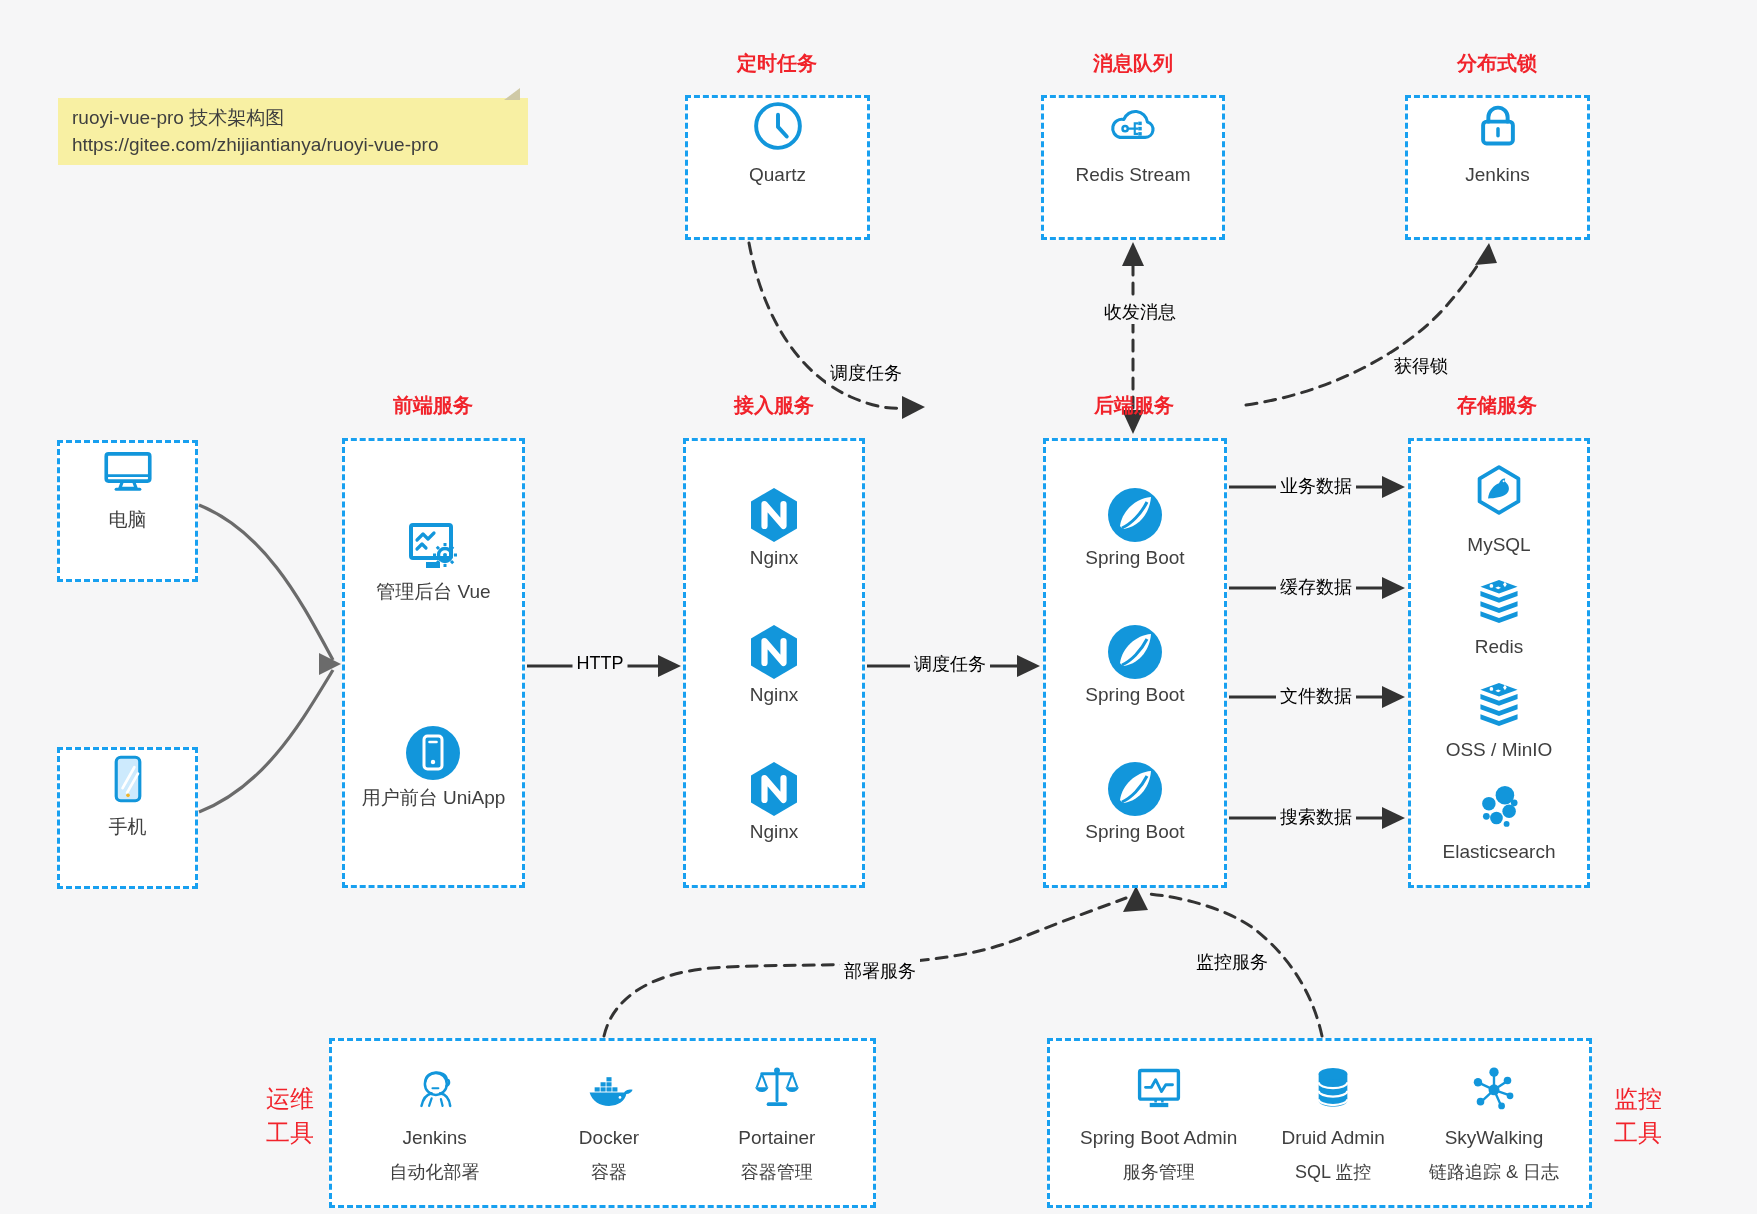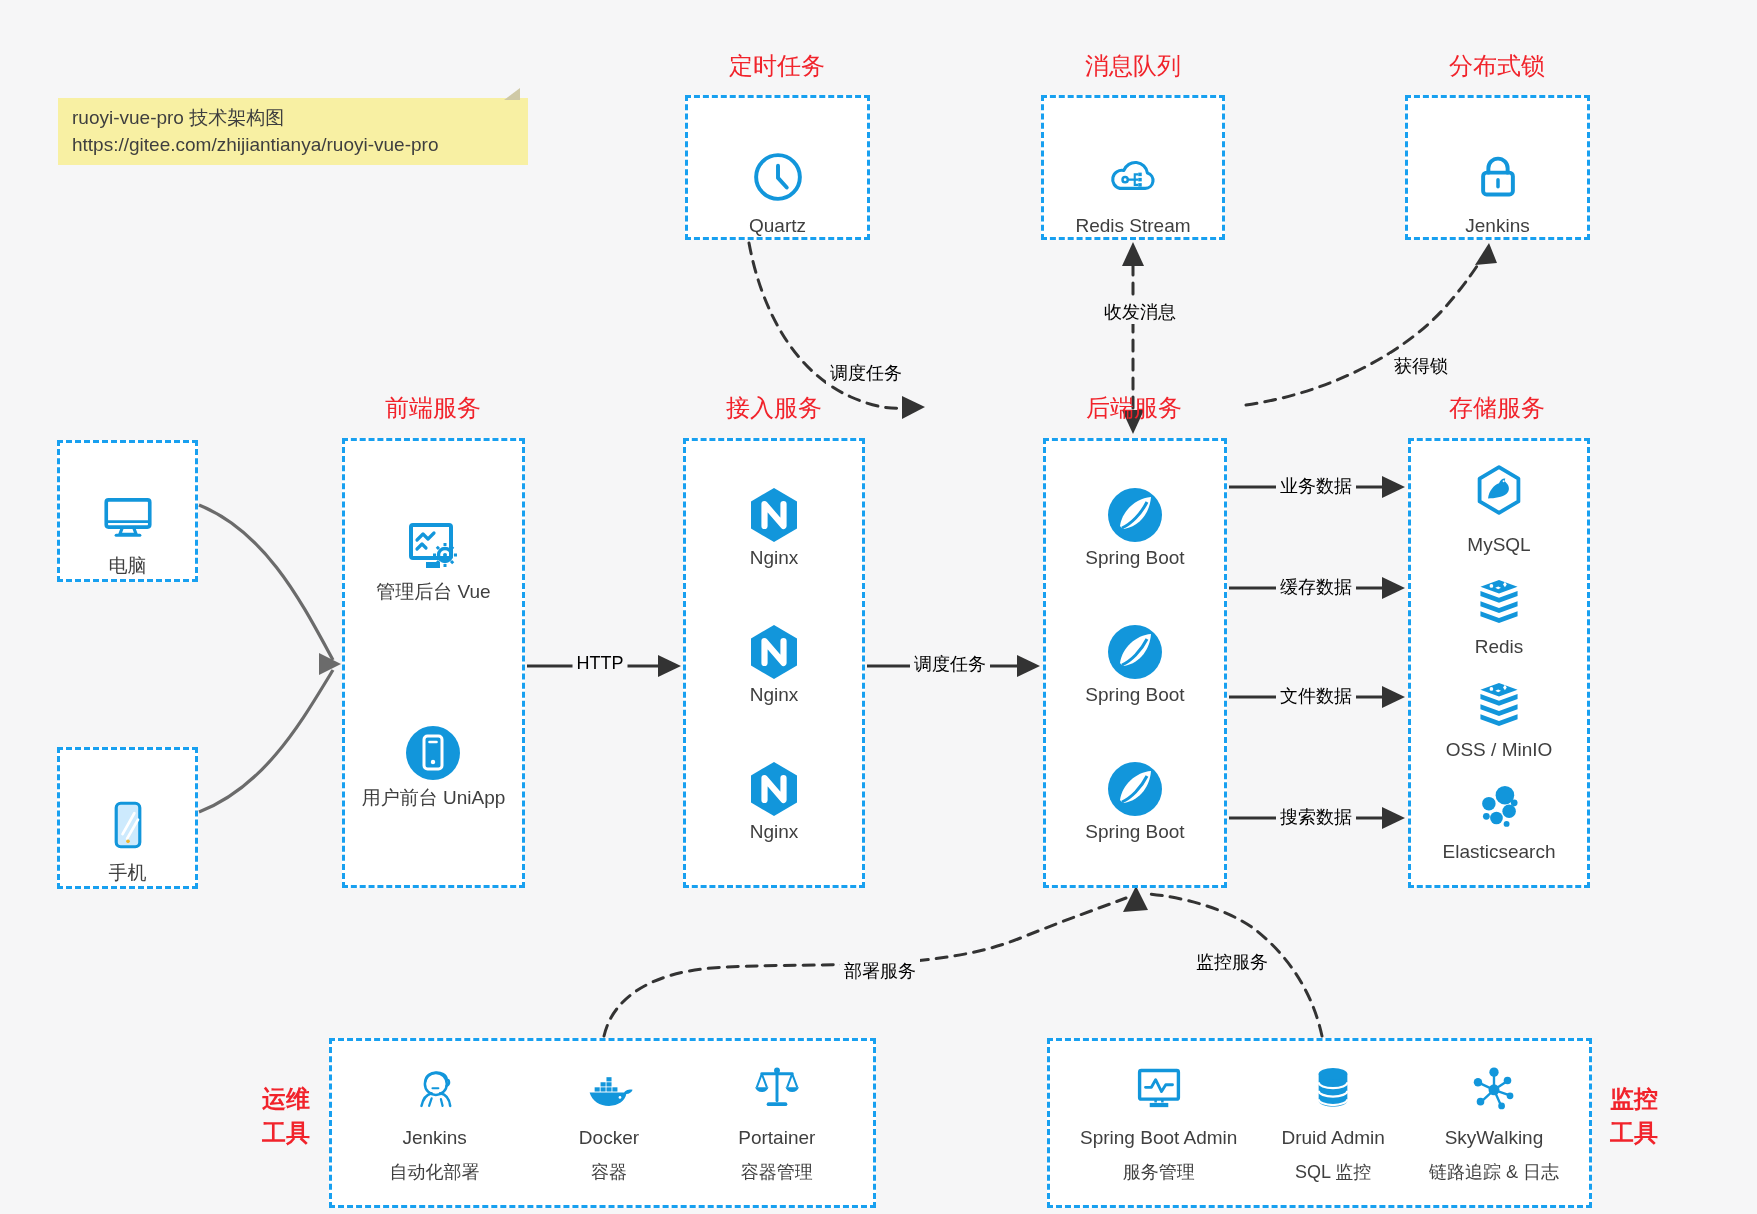--- a/index.html
+++ b/index.html
@@ -12,26 +12,26 @@
   #canvas{position:relative;width:1757px;height:1214px;background:var(--page_bg);overflow:hidden}
   .edges{position:absolute;left:0;top:0;pointer-events:none}
   .sv-solid{stroke:var(--arrow_dark);stroke-width:3;fill:none}
   .sv-dash{stroke:var(--arrow_dark);stroke-width:3;fill:none;stroke-dasharray:11 8;stroke-linecap:round}
   .sv-gray{stroke:var(--arrow_gray);stroke-width:3.2;fill:none}
   .ah{fill:var(--arrow_dark)} .ahg{fill:var(--arrow_gray)}
   .dbox{position:absolute;border:3px dashed var(--border_blue);background:var(--box_bg)}
   .vbox{display:flex;flex-direction:column;align-items:center;justify-content:space-around;padding:16px 0}
   .cell{display:flex;flex-direction:column;align-items:center;}
   .cell .lbl,.smbox .lbl,.bname{font-size:19px;color:var(--text);white-space:nowrap}
-  .smbox{display:flex;flex-direction:column;align-items:center;justify-content:flex-end;gap:10px}
+  .smbox{display:flex;flex-direction:column;align-items:center;justify-content:flex-start;gap:10px}
   .hbox{display:flex;flex-direction:row;align-items:center;justify-content:space-around;padding:0 8px}
   .bcell{display:flex;flex-direction:column;align-items:center;gap:11px;text-align:center}
   .bdesc{font-size:18px;color:var(--text);white-space:nowrap}
-  .rtitle{position:absolute;transform:translateX(-50%);color:var(--red);font-size:24px;font-weight:normal;white-space:nowrap}
-  .rside{position:absolute;color:var(--red);font-size:24px;font-weight:bold;width:52px;line-height:1.42;text-align:left}
+  .rtitle{position:absolute;transform:translateX(-50%);color:var(--red);font-size:20px;font-weight:bold;white-space:nowrap}
+  .rside{position:absolute;color:var(--red);font-size:24px;font-weight:normal;width:52px;line-height:1.42;text-align:right}
   .elabel{position:absolute;transform:translateX(-50%);background:var(--page_bg);padding:0 4px;font-size:18px;color:#000000;white-space:nowrap}
   .note{position:absolute;left:58px;top:98px;width:470px;background:var(--note_bg);padding:7px 14px;font-size:19px;line-height:1.4;color:var(--text)}
   .note::after{content:"";position:absolute;top:-10px;right:8px;width:0;height:0;border-left:16px solid transparent;border-bottom:12px solid #cfc9a6}
   
   .st{stroke:var(--blue);fill:none}
   .fl{fill:var(--blue);stroke:none}
   .wf{fill:#fff;stroke:none}
   .ws{stroke:#fff;fill:none}
   .lf{fill:#cdeafd;stroke:var(--blue)}
   .i56{width:56px;height:56px} .i64{width:64px;height:64px}

